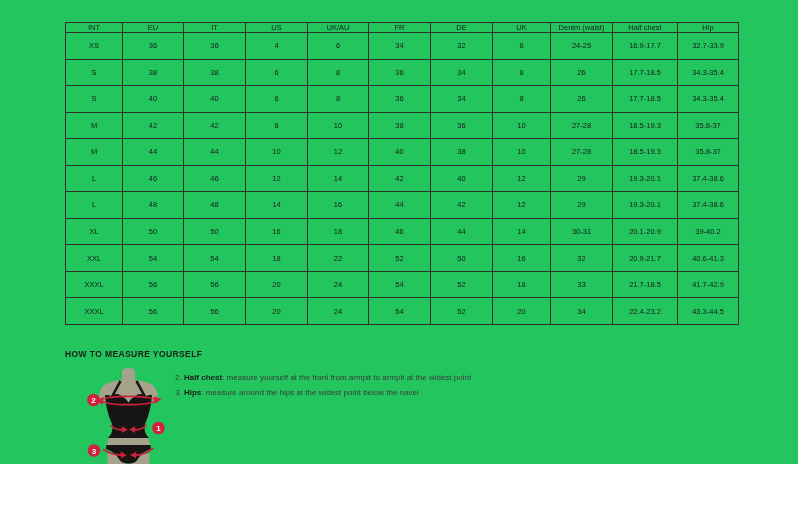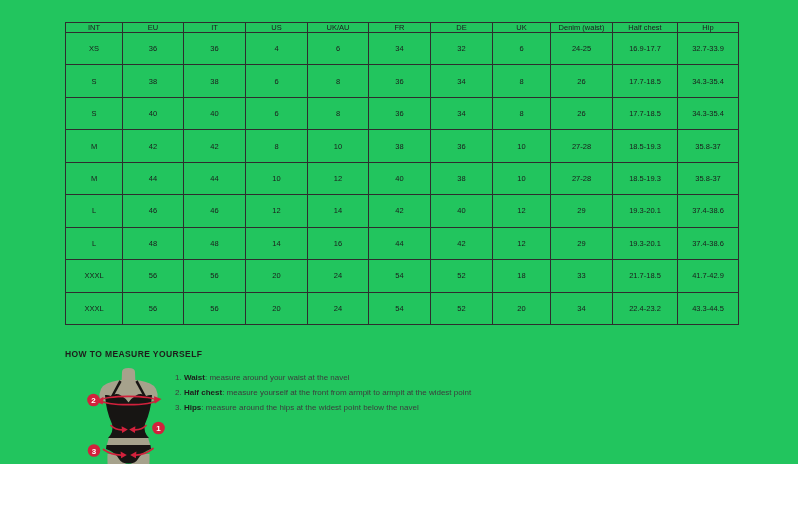--- a/index.html
+++ b/index.html
@@ -148,20 +148,46 @@
           <td>14</td>
           <td>16</td>
           <td>44</td>
           <td>42</td>
           <td>12</td>
           <td>29</td>
           <td>19.3-20.1</td>
           <td>37.4-38.6</td>
         </tr>
         <tr>
+          <td>XL</td>
+          <td>50</td>
+          <td>50</td>
+          <td>16</td>
+          <td>18</td>
+          <td>46</td>
+          <td>44</td>
+          <td>14</td>
+          <td>30-31</td>
+          <td>20.1-20.9</td>
+          <td>39-40.2</td>
+        </tr>
+        <tr>
+          <td>XXL</td>
+          <td>54</td>
+          <td>54</td>
+          <td>18</td>
+          <td>22</td>
+          <td>52</td>
+          <td>50</td>
+          <td>16</td>
+          <td>32</td>
+          <td>20.9-21.7</td>
+          <td>40.6-41.3</td>
+        </tr>
+        <tr>
           <td>XXXL</td>
           <td>56</td>
           <td>56</td>
           <td>20</td>
           <td>24</td>
           <td>54</td>
           <td>52</td>
           <td>18</td>
           <td>33</td>
           <td>21.7-18.5</td>
@@ -224,24 +250,20 @@
       <g fill="#ffffff" font-family="Liberation Sans, sans-serif" font-size="8" font-weight="bold" text-anchor="middle">
         <text x="11.5" y="37">2</text>
         <text x="76.5" y="65">1</text>
         <text x="12" y="87.5">3</text>
       </g>
     </svg>
   </div>
 
   <div class="instructions">
     <div class="line">
-      <span class="num">1.</span>
-      <b>Waist</b><span>: measure around your waist at the navel</span>
-    </div>
-    <div class="line">
       <span class="num">2.</span>
       <b>Half chest</b><span>: measure yourself at the front from armpit to armpit at the widest point</span>
     </div>
     <div class="line">
       <span class="num">3.</span>
       <b>Hips</b><span>: measure around the hips at the widest point below the navel</span>
     </div>
   </div>
 
 </div>

